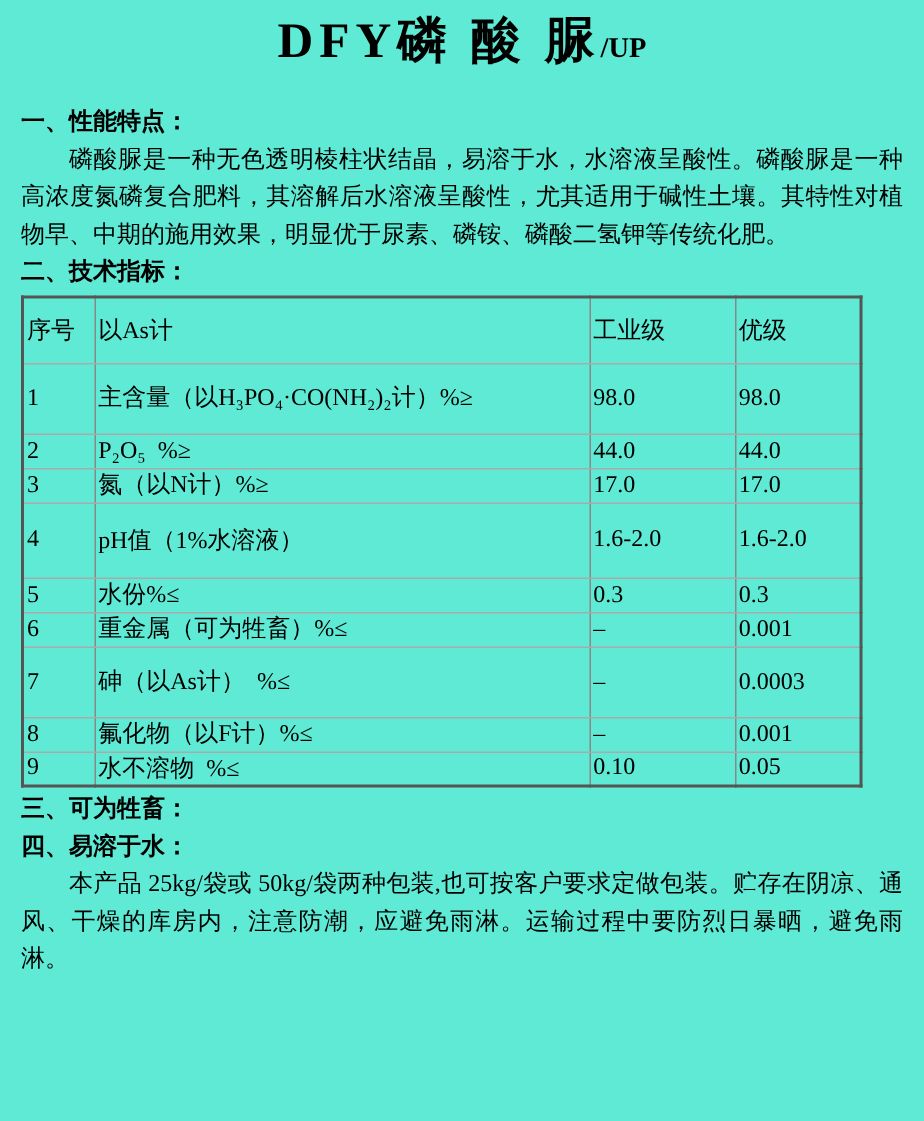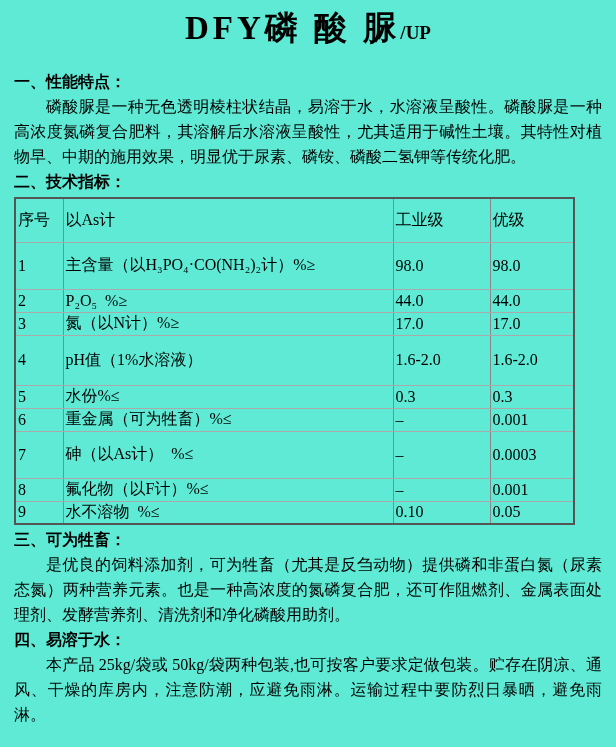--- a/index.html
+++ b/index.html
@@ -151,18 +151,17 @@
       <tr class="rs">
         <td>9</td>
         <td>水不溶物  %≤</td>
         <td>0.10</td>
         <td>0.05</td>
       </tr>
     </tbody>
   </table>
 
   <div class="sec-heading">三、可为牲畜：</div>
-  <div class="para">是优良的饲料添加剂，可为牲畜（尤其是反刍动物）提供磷和非蛋白氮（尿素态氮）两种营养元素。也是一种高浓度的氮磷复合肥，还可作阻燃剂、金属表面处理剂、发酵营养剂、清洗剂和净化磷酸用助剂。</div>
 
   <div class="sec-heading">四、易溶于水：</div>
   <div class="para">本产品 25kg/袋或 50kg/袋两种包装,也可按客户要求定做包装。贮存在阴凉、通风、干燥的库房内，注意防潮，应避免雨淋。运输过程中要防烈日暴晒，避免雨淋。</div>
 
 </div>
 
 </body></html>

